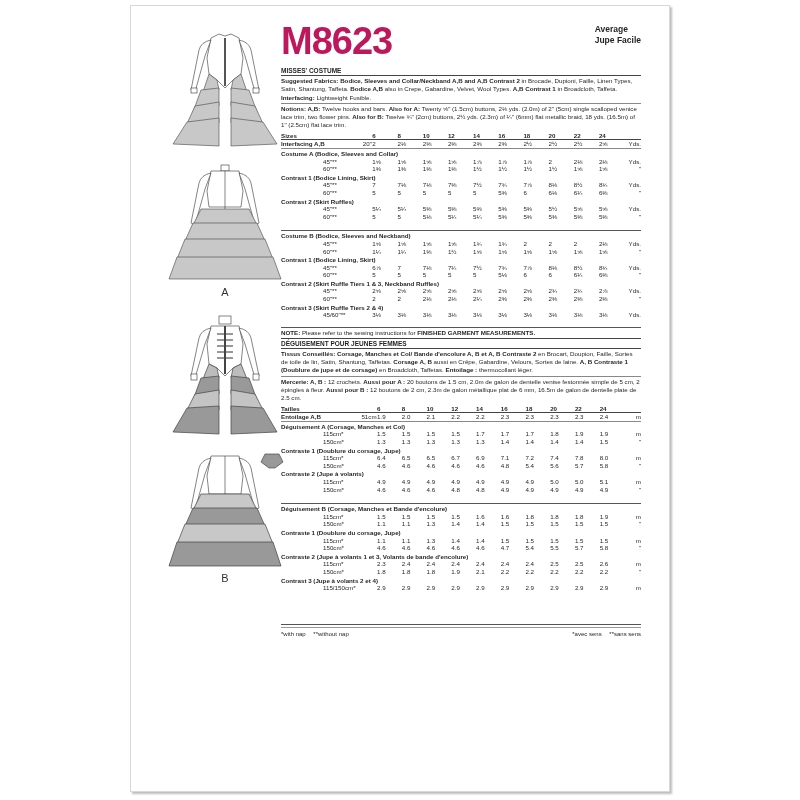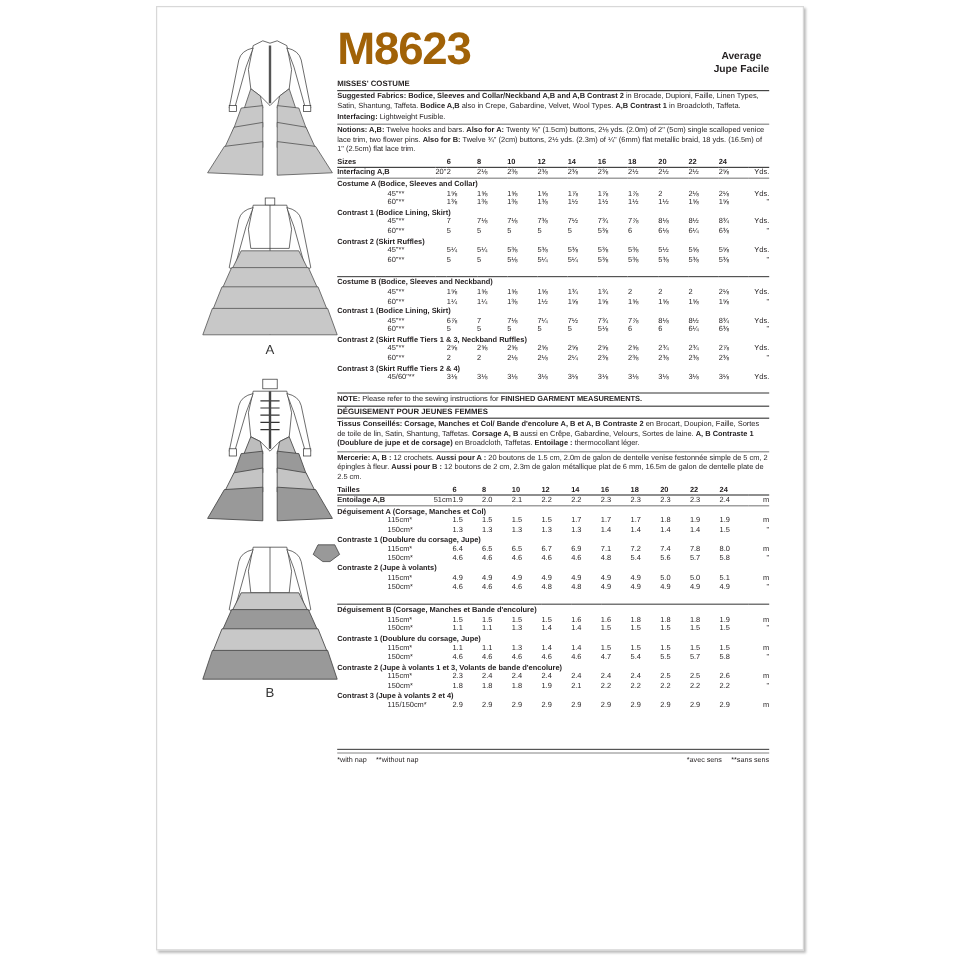--- a/index.html
+++ b/index.html
@@ -2,22 +2,22 @@
 <html><head>
 <meta charset="utf-8">
 <style>
   html,body{margin:0;padding:0;background:#fff;}
   body{width:800px;height:800px;position:relative;overflow:hidden;font-family:"Liberation Sans",sans-serif;color:#231f20;}
   .page{position:absolute;left:130px;top:5px;width:538px;height:785px;background:#fff;border:1px solid #d8d8d8;box-shadow:2px 2px 2px #bdbdbd;}
   .illus{position:absolute;left:30px;top:0;width:128px;height:785px;}
   .fig{position:absolute;left:0;width:128px;}
   .fig-label{position:absolute;width:128px;text-align:center;font-size:11px;color:#333;}
   .content{position:absolute;left:150px;top:15px;width:360px;font-family:"Liberation Sans",sans-serif;}
-  .title{font-size:38px;font-weight:bold;letter-spacing:-1px;line-height:40px;margin:0;color:#a16207;}
-  .difficulty{position:absolute;right:0;top:20px;text-align:center;font-size:8.5px;font-weight:bold;line-height:11px;}
+  .title{font-size:38px;font-weight:bold;letter-spacing:-1px;line-height:40px;margin:0;color:#be185d;}
+  .difficulty{position:absolute;right:0;top:3px;text-align:left;font-size:8.5px;font-weight:bold;line-height:11px;}
   .sect-head{font-size:6.5px;font-weight:bold;margin-top:6px;padding-bottom:1px;border-bottom:1px solid #444;}
   .para{font-size:6.2px;line-height:8.3px;padding:1px 0 1px 0;border-bottom:1px solid #888;}
   .para b{font-weight:bold;}
   table.yard{width:360px;border-collapse:collapse;font-size:6.2px;line-height:7.6px;}
   table.yard td{padding:0;white-space:nowrap;}
   table.yard td.v{width:24px;text-align:left;}
   table.yard td.u{width:16px;text-align:right;}
   table.yard td.lab{width:78px;}
   table.yard td.w{padding-left:42px;}
   tr.hdr td{font-weight:bold;border-bottom:1px solid #444;padding-top:1px;}

